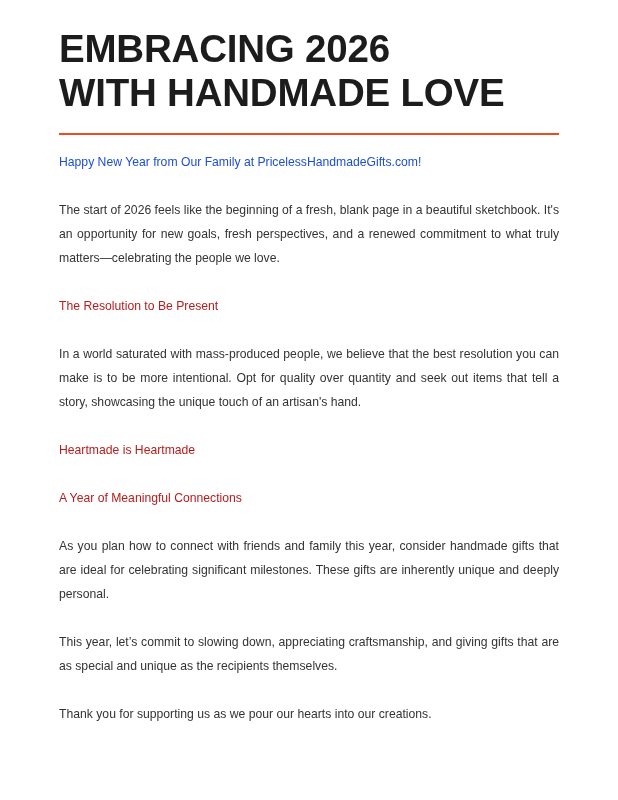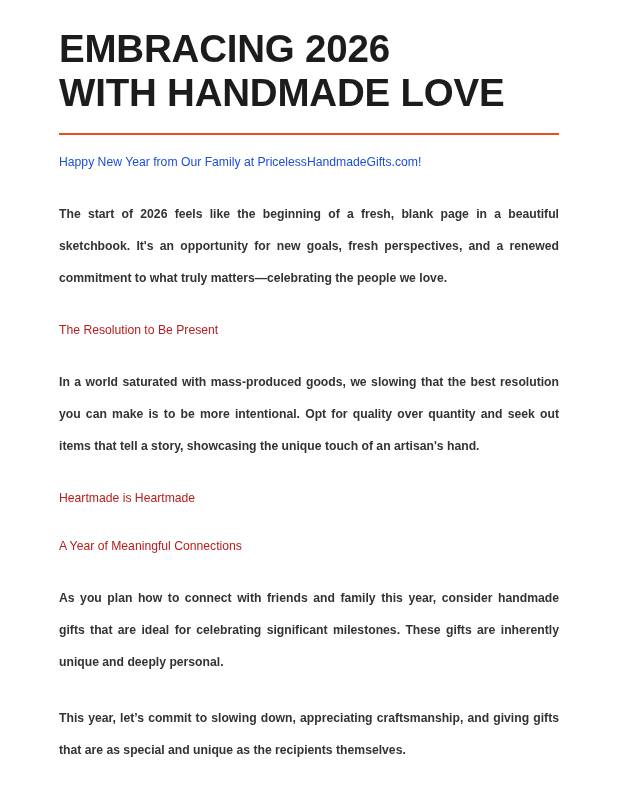--- a/index.html
+++ b/index.html
@@ -55,26 +55,25 @@
     padding-top: 15px;
     font-size: 12.2px;
     line-height: 24px;
     color: #1d4ed8;
     text-align: left;
   }
   .para {
     margin: 0;
     padding-top: 24px;
     font-size: 12.2px;
-    line-height: 32px;
+    line-height: 24px;
     color: #333333;
     text-align: justify;
     text-justify: inter-word;
     hyphens: none;
-    font-weight: bold;
   }
   .section-heading {
     margin: 0;
     padding-top: 24px;
     font-size: 12.2px;
     line-height: 24px;
     font-weight: normal;
     color: #b91c1c;
     text-align: left;
   }
@@ -90,21 +89,21 @@
       <span class="title-line">WITH HANDMADE LOVE</span>
     </h1>
 
     <hr class="divider" style="background: rgb(240, 75, 30);">
 
     <p class="lede">Happy New Year from Our Family at PricelessHandmadeGifts.com!</p>
 
     <p class="para">The start of 2026 feels like the beginning of a fresh, blank page in a beautiful sketchbook. It's an opportunity for new goals, fresh perspectives, and a renewed commitment to what truly matters—celebrating the people we love.</p>
 
     <h2 class="section-heading">The Resolution to Be Present</h2>
-    <p class="para">In a world saturated with mass-produced goods, we slowing that the best resolution you can make is to be more intentional. Opt for quality over quantity and seek out items that tell a story, showcasing the unique touch of an artisan's hand.</p>
+    <p class="para">In a world saturated with mass-produced people, we believe that the best resolution you can make is to be more intentional. Opt for quality over quantity and seek out items that tell a story, showcasing the unique touch of an artisan's hand.</p>
 
     <h2 class="section-heading">Heartmade is Heartmade</h2>
 
     <h2 class="section-heading">A Year of Meaningful Connections</h2>
     <p class="para">As you plan how to connect with friends and family this year, consider handmade gifts that are ideal for celebrating significant milestones. These gifts are inherently unique and deeply personal.</p>
 
     <p class="para">This year, let’s commit to slowing down, appreciating craftsmanship, and giving gifts that are as special and unique as the recipients themselves.</p>
 
     <p class="para">Thank you for supporting us as we pour our hearts into our creations.</p>
 

